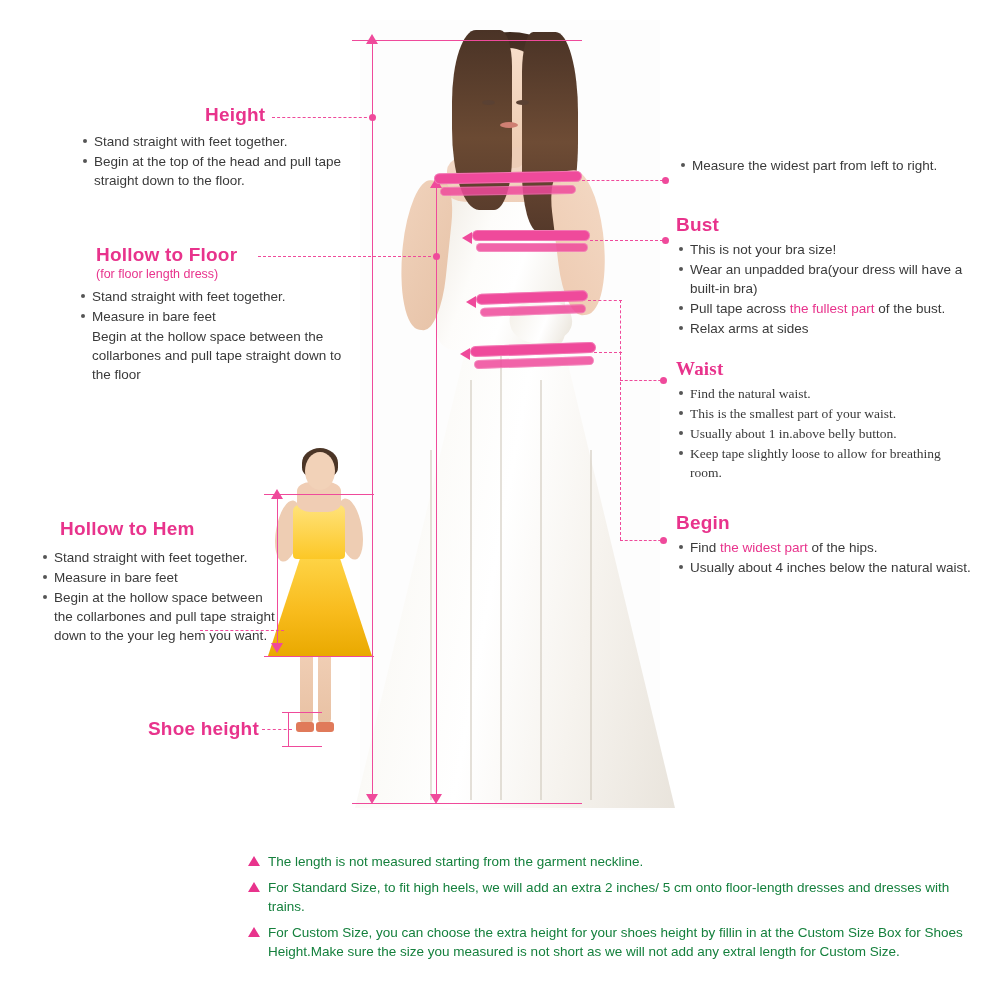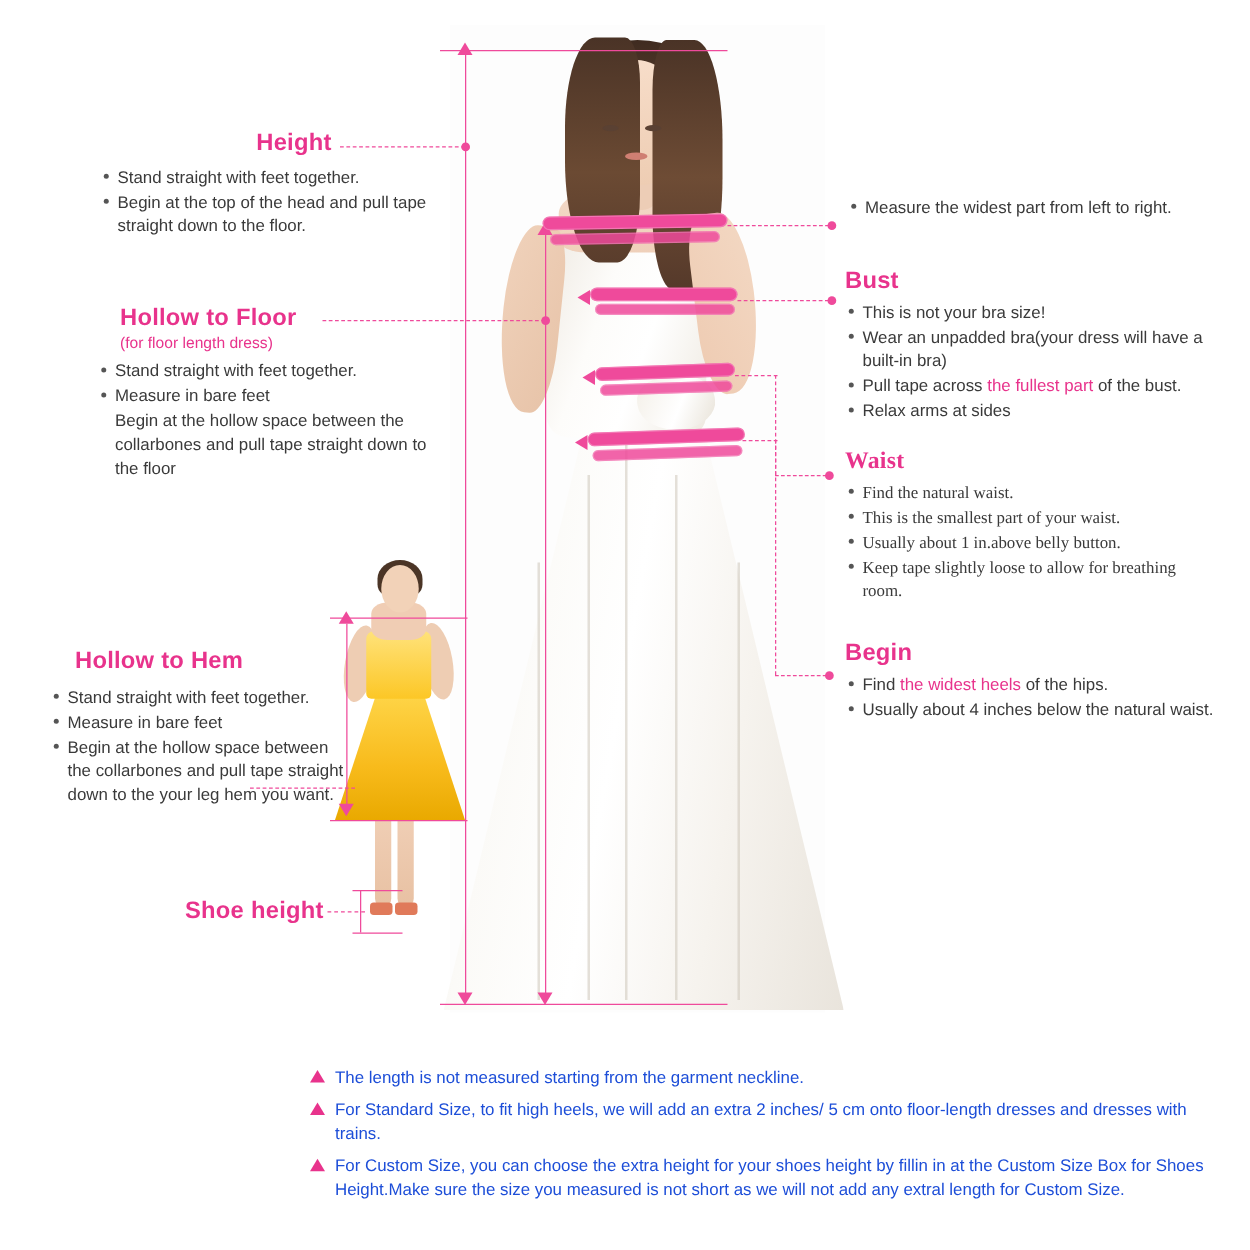--- a/index.html
+++ b/index.html
@@ -52,21 +52,21 @@
     background: #555;
     border-radius: 50%;
   }
   .bullets .li.nodot::before { content: none; }
   .pink { color: #e8338c; }
 
   
   .note {
     position: relative;
     padding-left: 20px;
-    color: #1d4ed8;
+    color: #15803d;
     font-size: 13.5px;
     line-height: 19px;
     margin-bottom: 7px;
   }
   .tri {
     position: absolute;
     left: 0;
     top: 4px;
     width: 0; height: 0;
     border-left: 6px solid transparent;
@@ -445,21 +445,21 @@
       <div class="li dot">Find the natural waist.</div>
       <div class="li dot">This is the smallest part of your waist.</div>
       <div class="li dot">Usually about 1 in.above belly button.</div>
       <div class="li dot">Keep tape slightly loose to allow for breathing room.</div>
     </div>
   </div>
 
   <div class="abs" style="left:676px;top:512px;width:300px;">
     <div class="head">Begin</div>
     <div class="bullets" style="margin-top:4px;">
-      <div class="li dot">Find <span class="pink">the widest heels</span> of the hips.</div>
+      <div class="li dot">Find <span class="pink">the widest part</span> of the hips.</div>
       <div class="li dot">Usually about 4 inches below the natural waist.</div>
     </div>
   </div>
 
   <div class="abs" style="left:248px;top:852px;width:720px;">
     <div class="note">
       <span class="tri"></span>
       <span>The length is not measured starting from the garment neckline.</span>
     </div>
     <div class="note">

